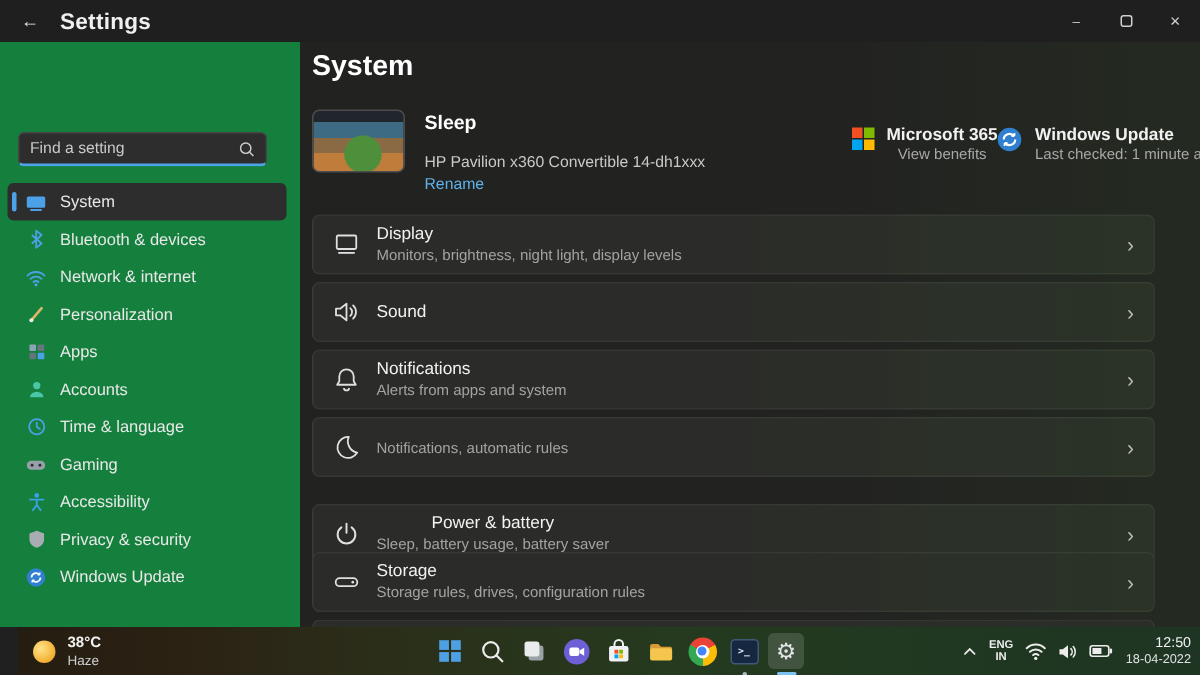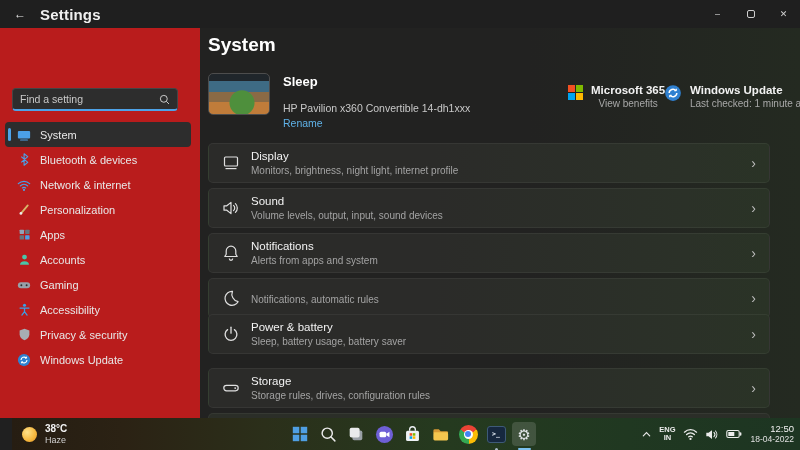--- a/index.html
+++ b/index.html
@@ -9,21 +9,21 @@
 
   
   .titlebar { position:absolute; top:0; left:0; right:0; height:28px; display:flex; align-items:center; background:#1f1f1f; }
   .back-btn { width:40px; height:28px; display:flex; align-items:center; justify-content:center; color:#e6e6e6; font-size:12px; cursor:default; }
   .tb-title { font-size:15px; font-weight:700; color:#f0f0f0; letter-spacing:.2px; }
   .win-controls { margin-left:auto; display:flex; height:28px; }
   .wc { width:33px; height:28px; display:flex; align-items:center; justify-content:center; color:#cfcfcf; font-size:9px; }
   .maxbox { width:8px; height:8px; border:1px solid #cfcfcf; border-radius:2px; }
 
   
-  .sidebar { position:absolute; left:0; top:28px; width:200px; bottom:32px; background:#b91c1c; }
+  .sidebar { position:absolute; left:0; top:28px; width:200px; bottom:32px; background:#15803d; }
   .searchbox { position:absolute; left:12px; top:60px; width:166px; height:23px; background:#2d2d2d; border:1px solid #454545; border-bottom:2px solid #4ea3e8; border-radius:4px; display:flex; align-items:center; padding:0 7px; }
   .searchbox input { flex:1; background:transparent; border:none; outline:none; color:#e8e8e8; font-size:10.5px; font-family:"Liberation Sans",sans-serif; }
   .searchbox input::placeholder { color:#c9c9c9; }
   .nav { position:absolute; left:5px; right:9px; top:94px; }
   .nav-item { position:relative; height:25px; display:flex; align-items:center; padding-left:12px; border-radius:4px; margin-bottom:0; }
   .nav-item.selected { background:#2d2d2d; }
   .nav-item.selected::before { content:""; position:absolute; left:3px; top:6px; width:3px; height:13px; border-radius:2px; background:#4ea3e8; }
   .nav-ic { width:14px; height:14px; margin-right:9px; flex:0 0 14px; display:flex; align-items:center; justify-content:center; }
   .nav-label { font-size:11px; color:#e8e8e8; white-space:nowrap; }
 
@@ -164,20 +164,29 @@
         <span class="nav-ic">
             <svg width="13" height="13" viewBox="0 0 16 16">
               <circle cx="8" cy="5" r="3" fill="#49c5a8"></circle>
               <path d="M2.5 14.5 a5.5 4.5 0 0 1 11 0 z" fill="#49c5a8"></path>
             </svg>
           </span>
         <span class="nav-label">Accounts</span>
       </div>
       <div class="nav-item">
         <span class="nav-ic">
+            <svg width="13" height="13" viewBox="0 0 16 16">
+              <circle cx="8" cy="8" r="6.2" fill="none" stroke="#4ba0e8" stroke-width="1.5"></circle>
+              <path d="M8 4.5 V8 l2.6 1.8" fill="none" stroke="#4ba0e8" stroke-width="1.4" stroke-linecap="round"></path>
+            </svg>
+          </span>
+        <span class="nav-label">Time &amp; language</span>
+      </div>
+      <div class="nav-item">
+        <span class="nav-ic">
             <svg width="14" height="14" viewBox="0 0 16 16">
               <rect x="1" y="4.8" width="14" height="6.8" rx="3.4" fill="#97a0a8"></rect>
               <circle cx="5" cy="8.2" r="1.1" fill="#2c2c2c"></circle>
               <circle cx="11" cy="8.2" r="1.1" fill="#2c2c2c"></circle>
             </svg>
           </span>
         <span class="nav-label">Gaming</span>
       </div>
       <div class="nav-item">
         <span class="nav-ic">
@@ -248,33 +257,32 @@
       </span>
     </div>
 
     <div class="card" style="top:115px;">
       <svg class="card-ic" viewBox="0 0 18 18">
           <rect x="2.5" y="3" width="13" height="9" rx="1" fill="none" stroke="#e0e0e0" stroke-width="1.2"></rect>
           <path d="M3.5 14.6 h11" stroke="#e0e0e0" stroke-width="1.2"></path>
         </svg>
       <div>
           <div class="card-title">Display</div>
-           <div class="card-sub">Monitors, brightness, night light, internet profile</div>
+           <div class="card-sub">Monitors, brightness, night light, display levels</div>
         </div>
       <span class="card-chev">›</span>
     </div>
 
     <div class="card" style="top:160px;">
       <svg class="card-ic" viewBox="0 0 18 18">
           <path d="M2 6.8 v4.4 h2.8 L9 14.6 V3.4 L4.8 6.8 z" fill="none" stroke="#e0e0e0" stroke-width="1.2" stroke-linejoin="round"></path>
           <path d="M11.5 6.4 a3.4 3.4 0 0 1 0 5.2 M13.4 4.6 a6 6 0 0 1 0 8.8" fill="none" stroke="#e0e0e0" stroke-width="1.2" stroke-linecap="round"></path>
         </svg>
       <div>
           <div class="card-title">Sound</div>
-           <div class="card-sub">Volume levels, output, input, sound devices</div>
         </div>
       <span class="card-chev">›</span>
     </div>
 
     <div class="card" style="top:205px;">
       <svg class="card-ic" viewBox="0 0 18 18">
           <path d="M9 2.2 a4.8 4.8 0 0 1 4.8 4.8 v3.2 l1.4 2.3 H2.8 l1.4 -2.3 V7 A4.8 4.8 0 0 1 9 2.2 z" fill="none" stroke="#e0e0e0" stroke-width="1.2" stroke-linejoin="round"></path>
           <path d="M7.3 14.6 a1.7 1.7 0 0 0 3.4 0" fill="none" stroke="#e0e0e0" stroke-width="1.2"></path>
         </svg>
       <div>
@@ -287,21 +295,21 @@
     <div class="card" style="top:250px;">
       <svg class="card-ic" viewBox="0 0 18 18">
           <path d="M10.5 2.3 a7 7 0 1 0 5.6 10.4 a7.6 7.6 0 0 1 -5.6 -10.4 z" fill="none" stroke="#e0e0e0" stroke-width="1.2" stroke-linejoin="round"></path>
         </svg>
       <div>
            <div class="card-sub">Notifications, automatic rules</div>
         </div>
       <span class="card-chev">›</span>
     </div>
 
-    <div class="card" style="top:286px;">
+    <div class="card" style="top:308px;text-align:center;">
       <svg class="card-ic" viewBox="0 0 18 18">
           <path d="M9 2.2 v6" stroke="#e0e0e0" stroke-width="1.3" stroke-linecap="round"></path>
           <path d="M5.6 4.6 a5.9 5.9 0 1 0 6.8 0" fill="none" stroke="#e0e0e0" stroke-width="1.3" stroke-linecap="round"></path>
         </svg>
       <div>
           <div class="card-title">Power &amp; battery</div>
            <div class="card-sub">Sleep, battery usage, battery saver</div>
         </div>
       <span class="card-chev">›</span>
     </div>

